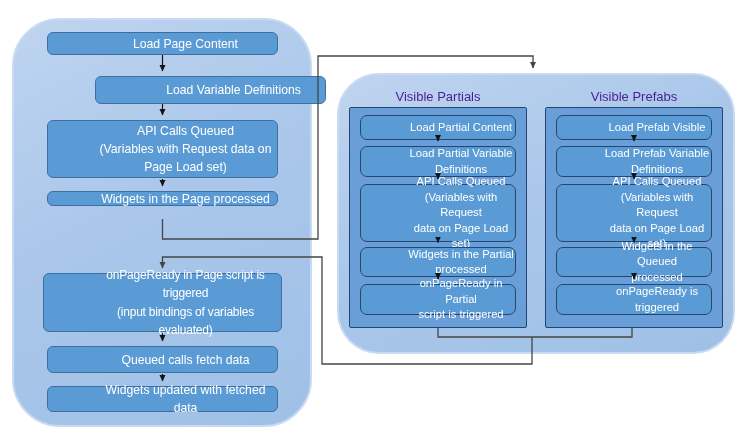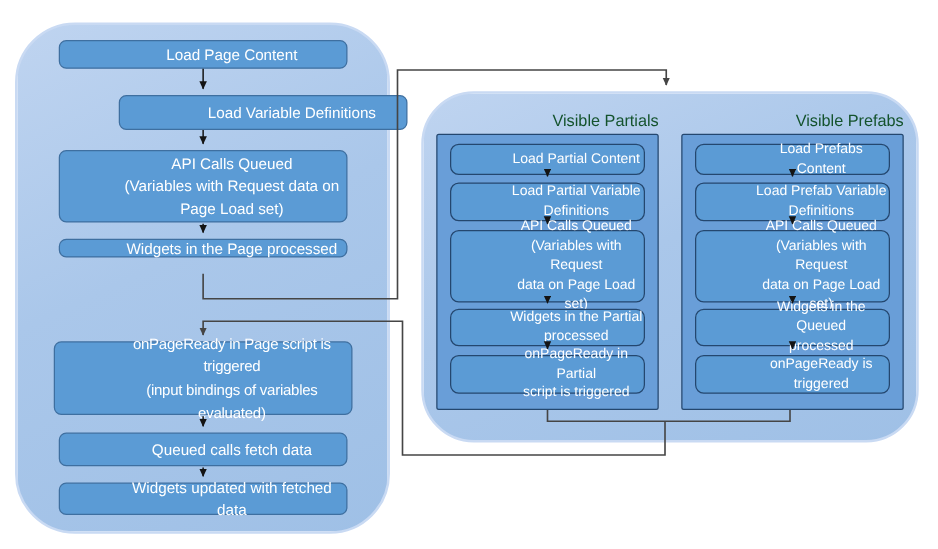--- a/index.html
+++ b/index.html
@@ -18,21 +18,21 @@
   .right-panel{left:337px;top:73px;width:398px;height:281px;border-radius:42px;}
   
   .subpanel{
     position:absolute;background:#699ed8;border:1.4px solid #24476f;
     border-radius:2px;box-sizing:border-box;
   }
   .sp-partials{left:349px;top:107px;width:178px;height:221px;}
   .sp-prefabs{left:545px;top:107px;width:178px;height:221px;}
   
   .heading{
-    position:absolute;width:178px;text-align:right;color:#14532d;
+    position:absolute;width:178px;text-align:center;color:#4c1d95;
     font-size:13px;line-height:16px;top:89px;
   }
   .h-partials{left:349px;}
   .h-prefabs{left:545px;}
   
   .box{
     position:absolute;background:#5b9bd5;box-sizing:border-box;
     display:flex;align-items:center;justify-content:center;text-align:center;
     color:#ffffff;white-space:pre-line;padding-left:46px;
   }
@@ -89,21 +89,21 @@
   <div class="box rbox pcol r2">Load Partial Variable
 Definitions</div>
   <div class="box rbox pcol r3">API Calls Queued
 (Variables with Request
 data on Page Load set)</div>
   <div class="box rbox pcol r4">Widgets in the Partial
 processed</div>
   <div class="box rbox pcol r5">onPageReady in Partial
 script is triggered</div>
 
-  <div class="box rbox fcol r1">Load Prefabs Content</div>
+  <div class="box rbox fcol r1">Load Prefab Visible</div>
   <div class="box rbox fcol r2">Load Prefab Variable
 Definitions</div>
   <div class="box rbox fcol r3">API Calls Queued
 (Variables with Request
 data on Page Load set)</div>
   <div class="box rbox fcol r4">Widgets in the Queued
 processed</div>
   <div class="box rbox fcol r5">onPageReady is triggered</div>
 
   <svg class="overlay" width="750" height="439" viewBox="0 0 750 439">

